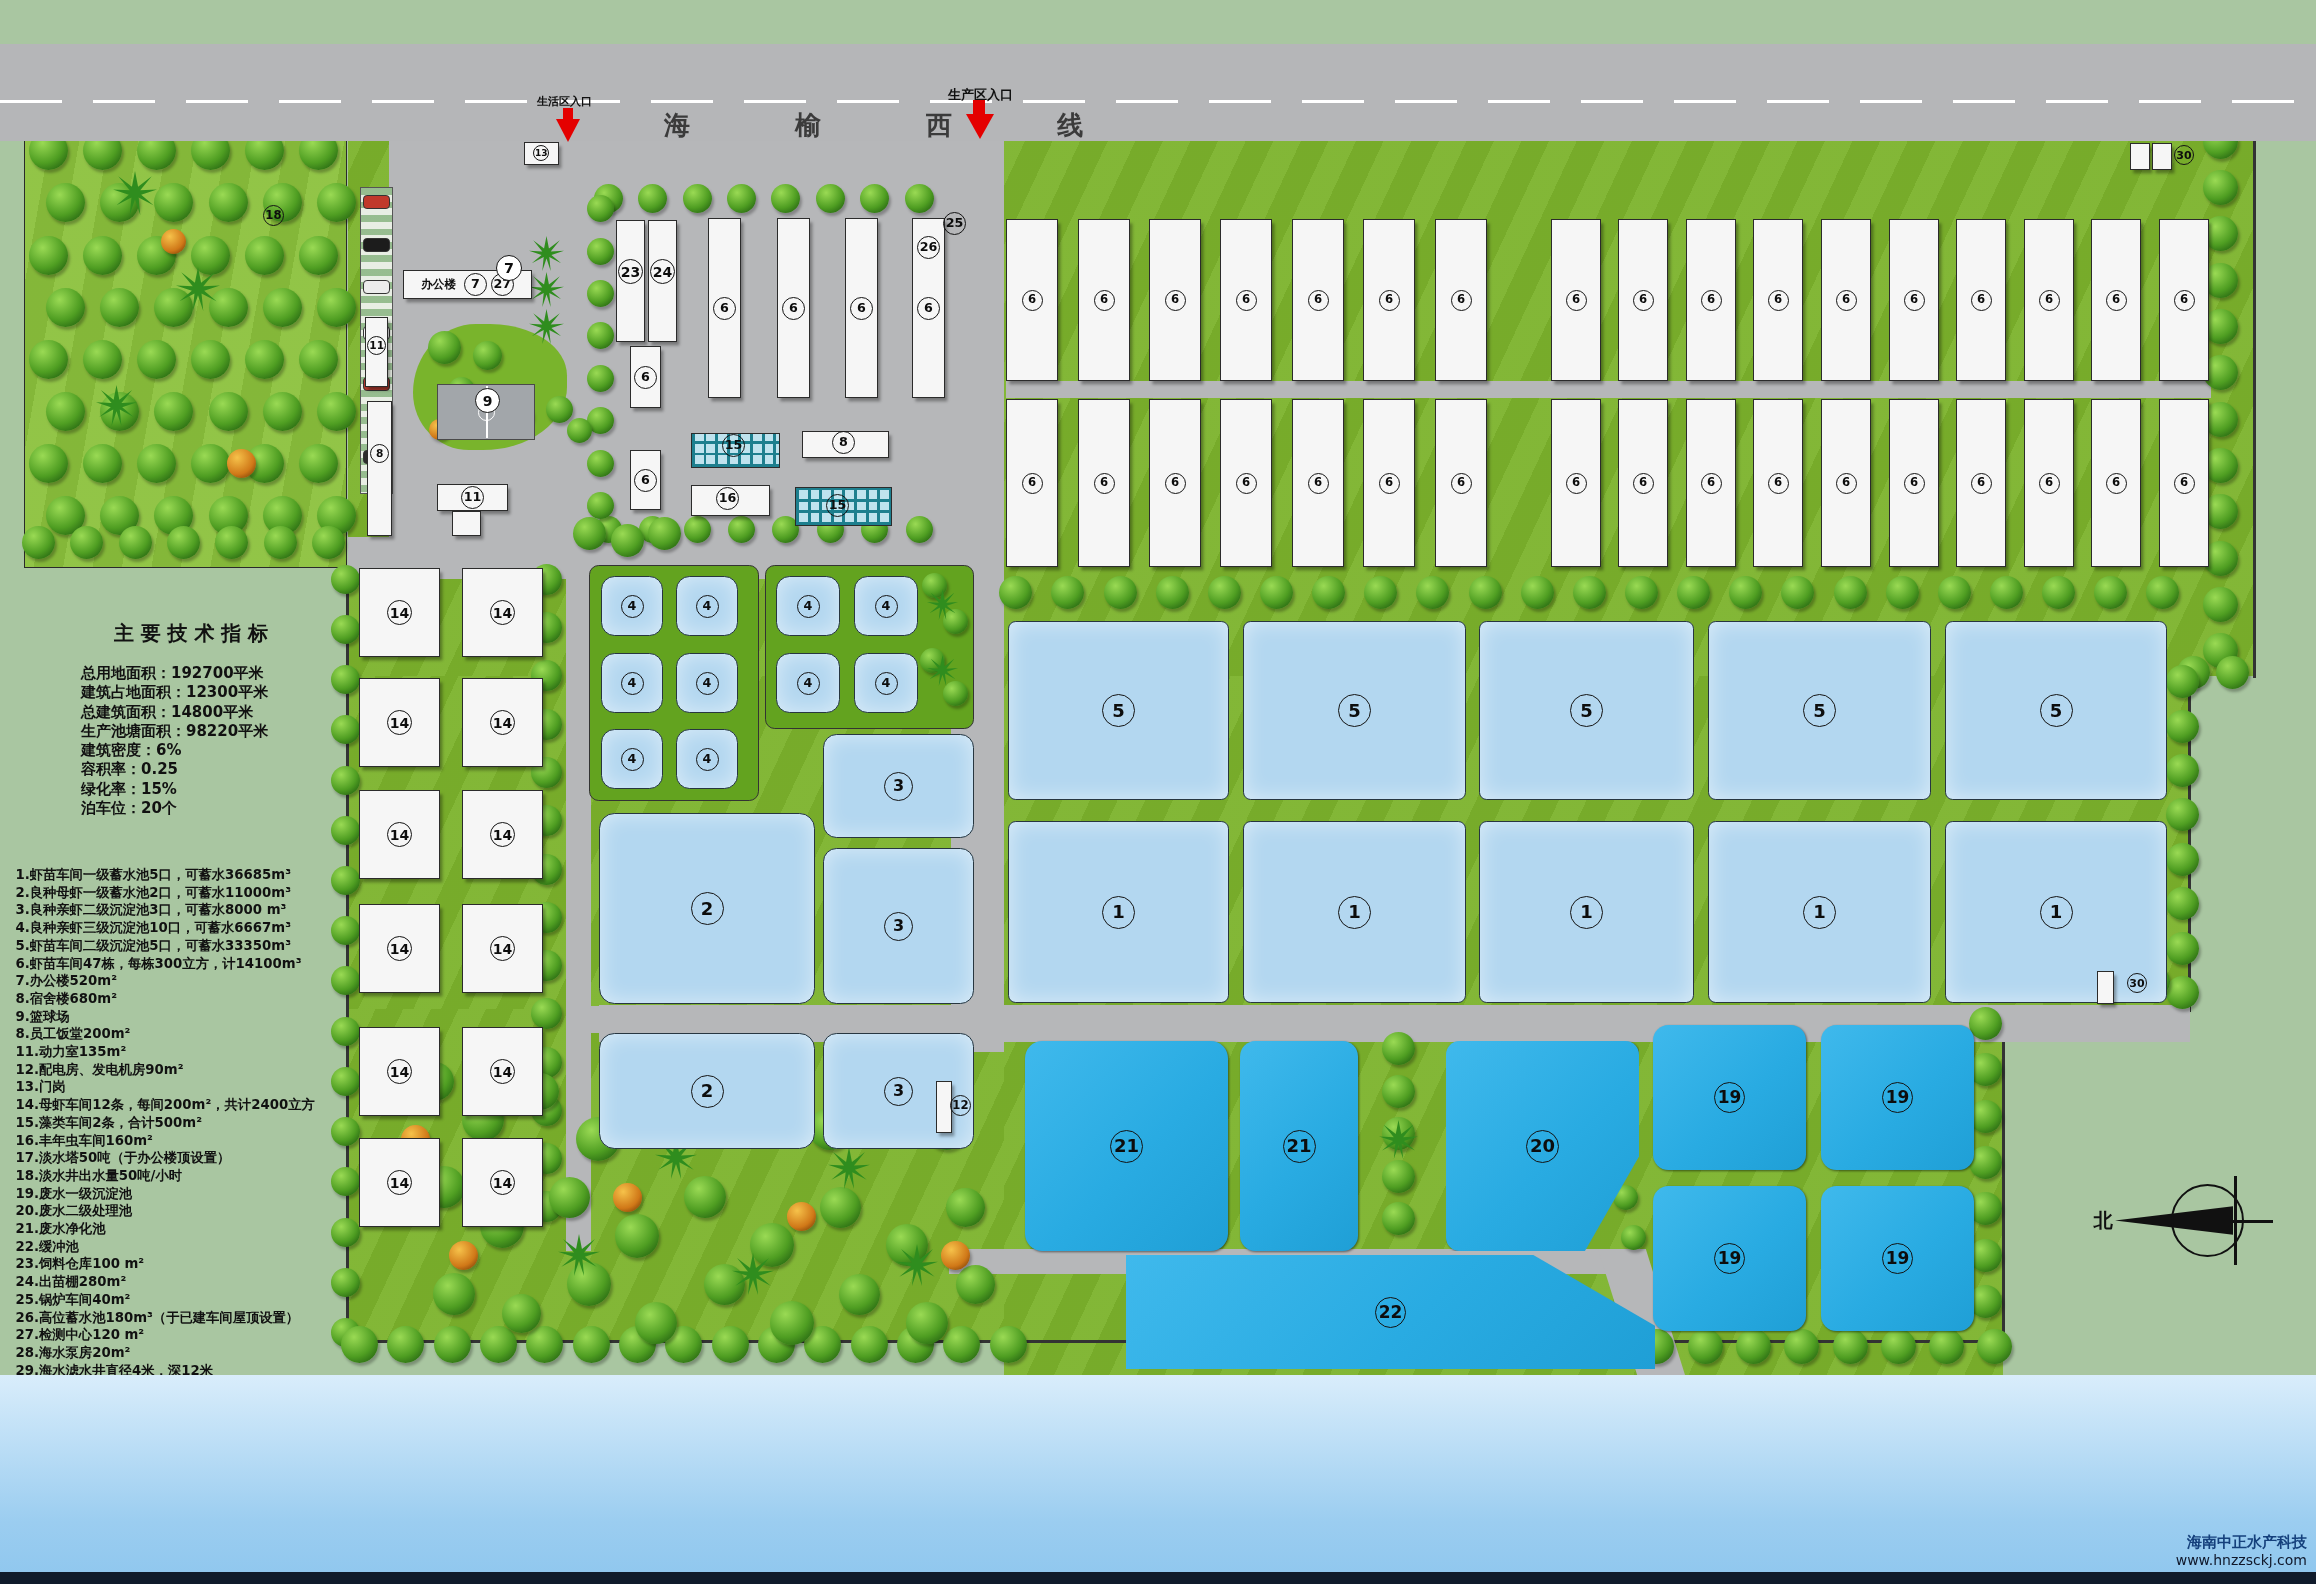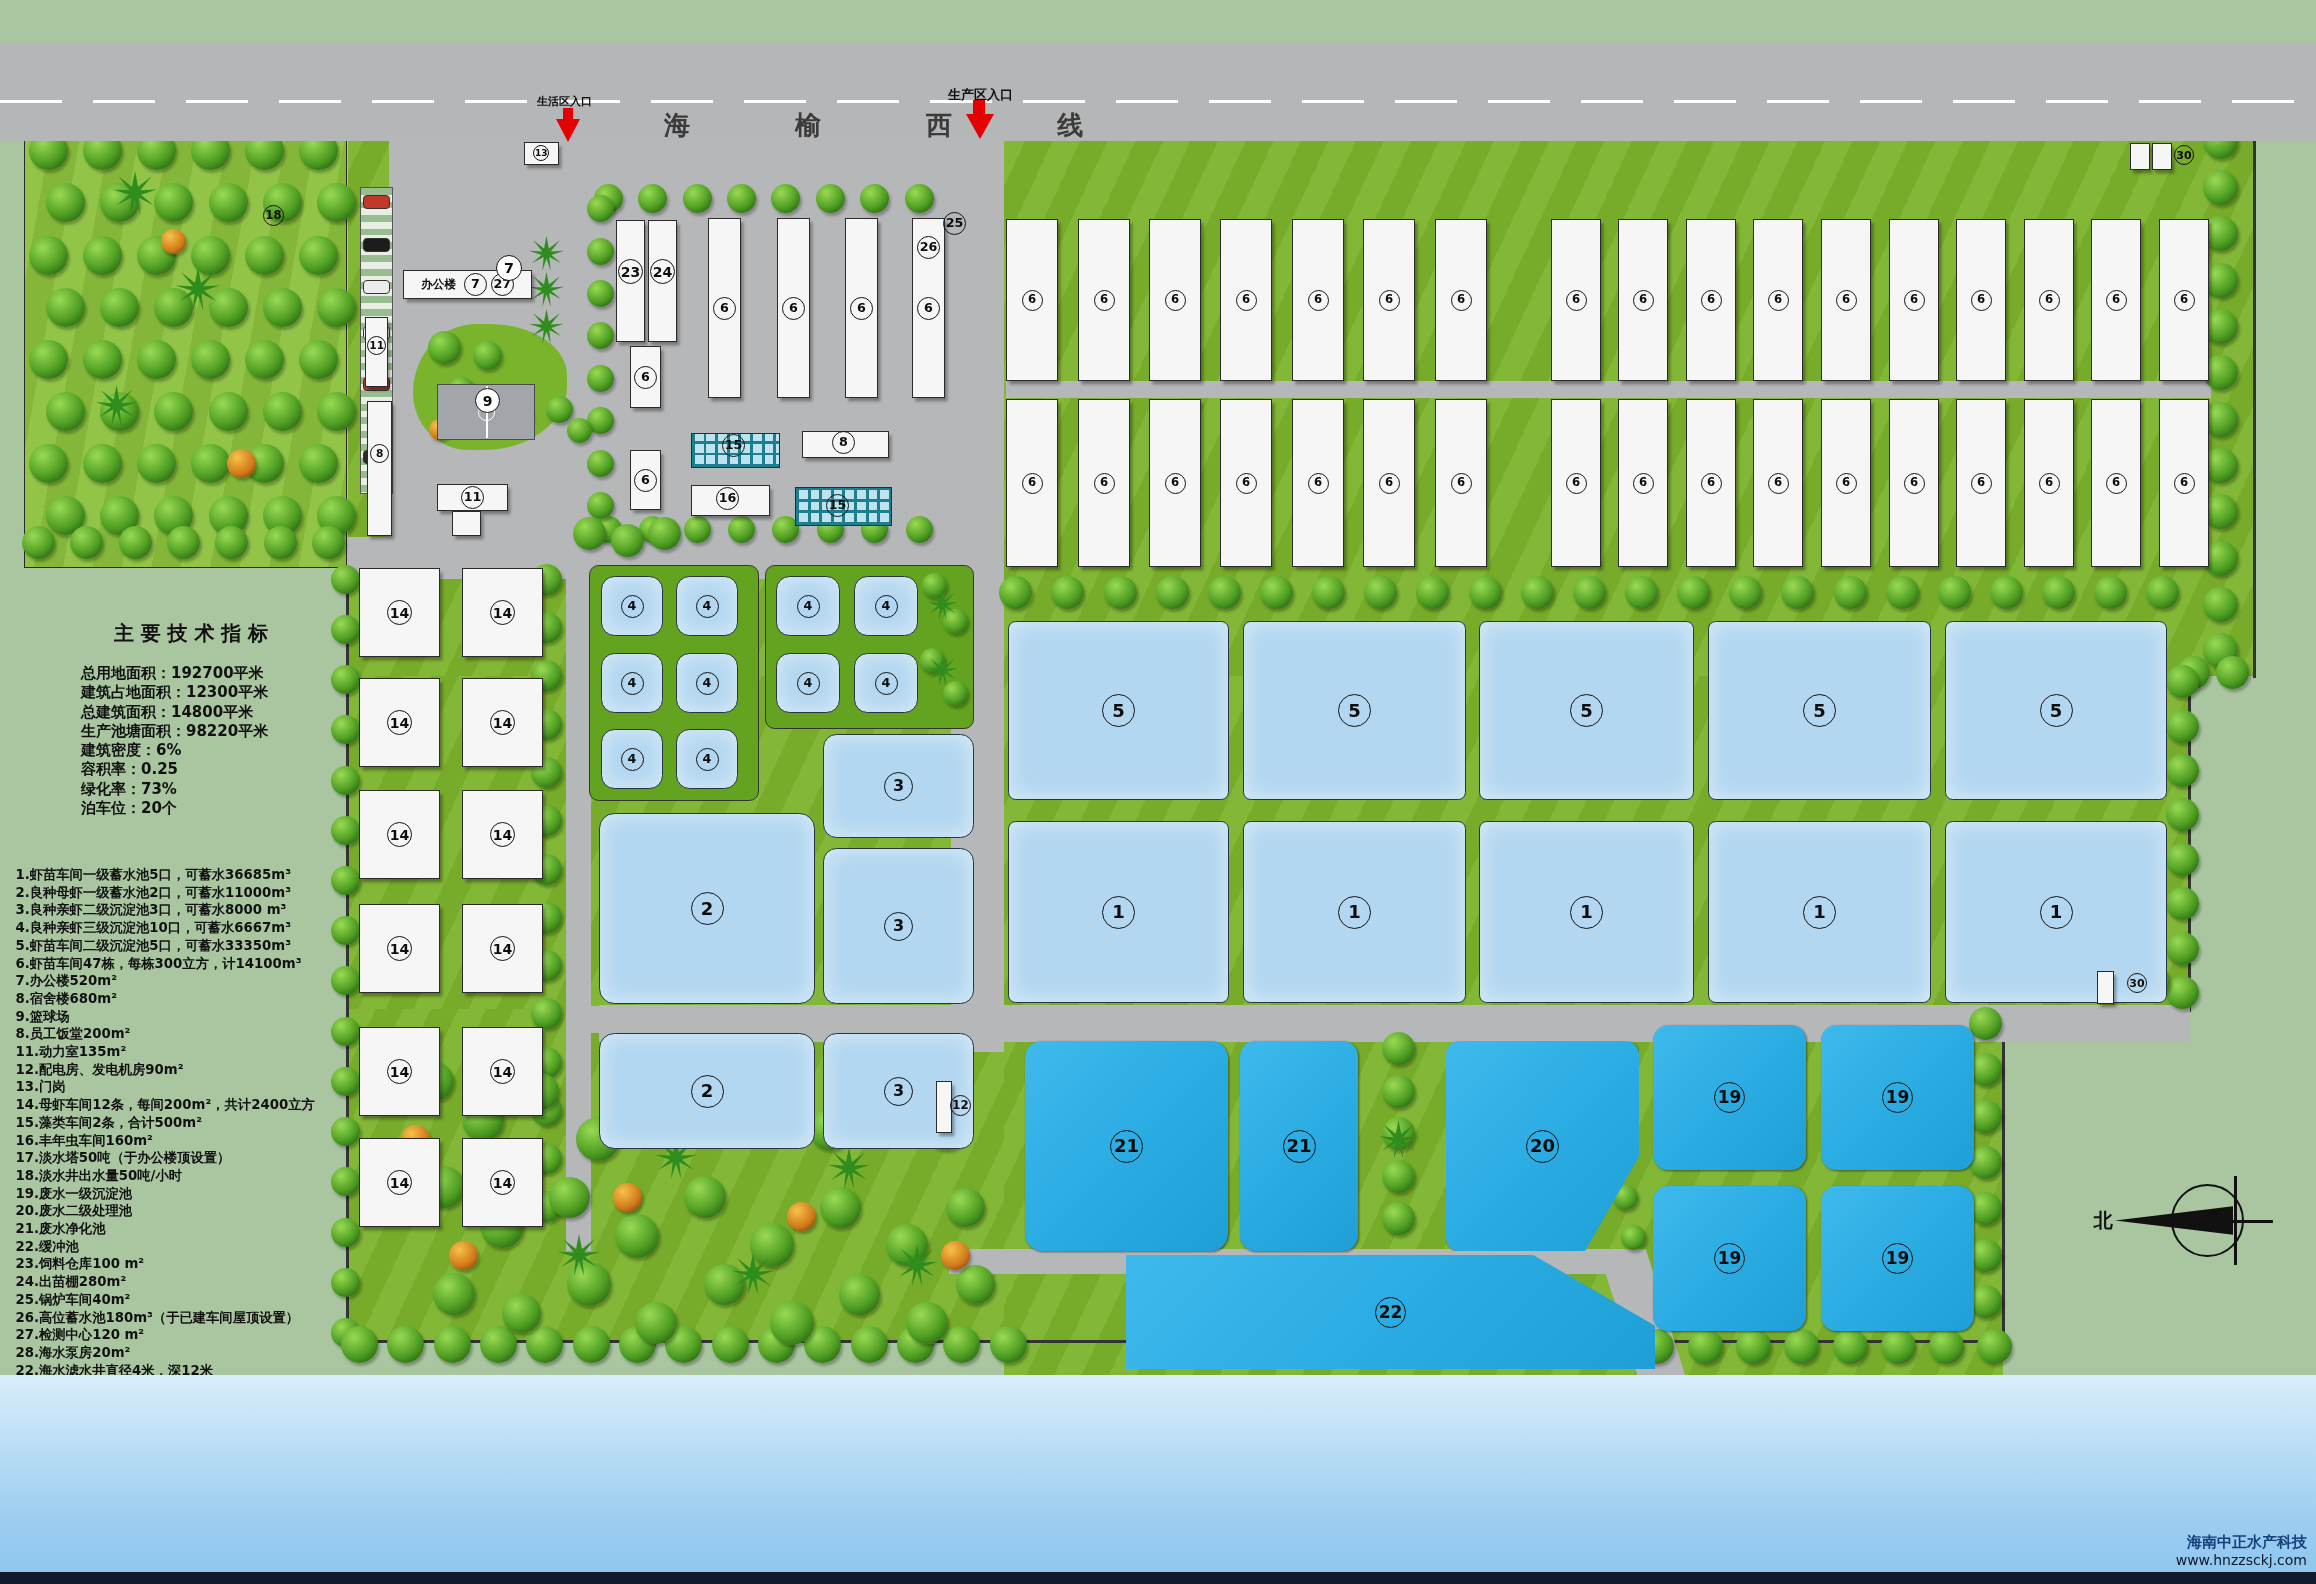--- a/index.html
+++ b/index.html
@@ -706,21 +706,21 @@
 
 
   <div id="ind-heading" class="abs">主要技术指标</div>
   <div id="ind-lines" class="abs">
       <div>总用地面积：192700平米</div>
       <div>建筑占地面积：12300平米</div>
       <div>总建筑面积：14800平米</div>
       <div>生产池塘面积：98220平米</div>
       <div>建筑密度：6%</div>
       <div>容积率：0.25</div>
-      <div>绿化率：73%</div>
+      <div>绿化率：15%</div>
       <div>泊车位：20个</div>
     </div>
 
   <div id="legend-list" class="abs">
       <div>1.虾苗车间一级蓄水池5口，可蓄水36685m³</div>
       <div>2.良种母虾一级蓄水池2口，可蓄水11000m³</div>
       <div>3.良种亲虾二级沉淀池3口，可蓄水8000 m³</div>
       <div>4.良种亲虾三级沉淀池10口，可蓄水6667m³</div>
       <div>5.虾苗车间二级沉淀池5口，可蓄水33350m³</div>
       <div>6.虾苗车间47栋，每栋300立方，计14100m³</div>
@@ -739,21 +739,21 @@
       <div>19.废水一级沉淀池</div>
       <div>20.废水二级处理池</div>
       <div>21.废水净化池</div>
       <div>22.缓冲池</div>
       <div>23.饲料仓库100 m²</div>
       <div>24.出苗棚280m²</div>
       <div>25.锅炉车间40m²</div>
       <div>26.高位蓄水池180m³（于已建车间屋顶设置）</div>
       <div>27.检测中心120 m²</div>
       <div>28.海水泵房20m²</div>
-      <div>22.海水滤水井直径4米，深12米</div>
+      <div>29.海水滤水井直径4米，深12米</div>
       <div>30.岗位房、饲料库房 共250m²</div>
     </div>
 
   <div id="sea" class="abs"></div>
   <div id="seafooter" class="abs"></div>
   <div id="logo" class="abs">
     <div class="l1">海南中正水产科技</div>
     <div class="l2">www.hnzzsckj.com</div>
   </div>
 

